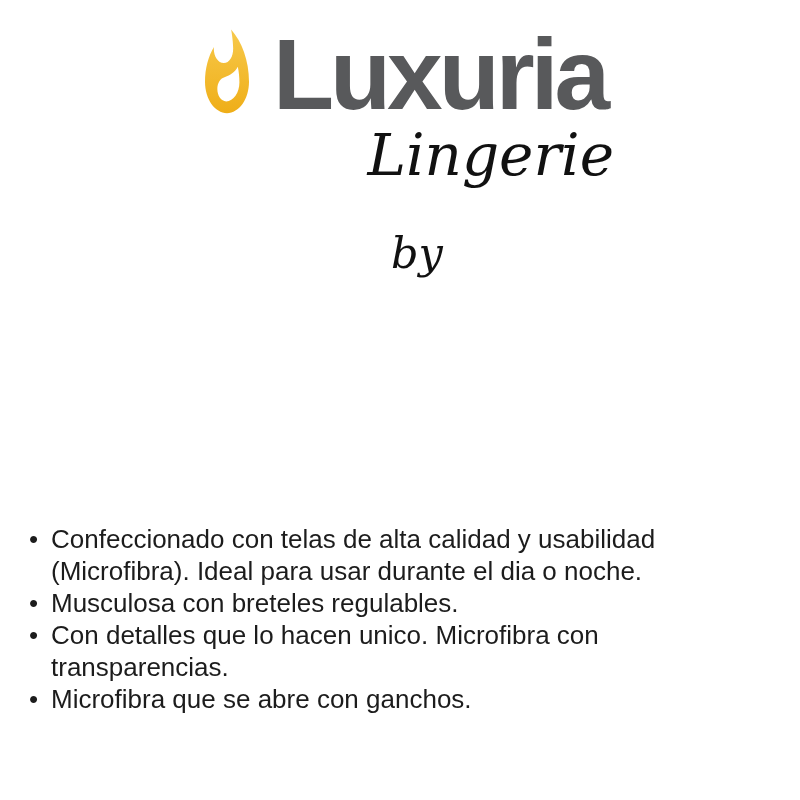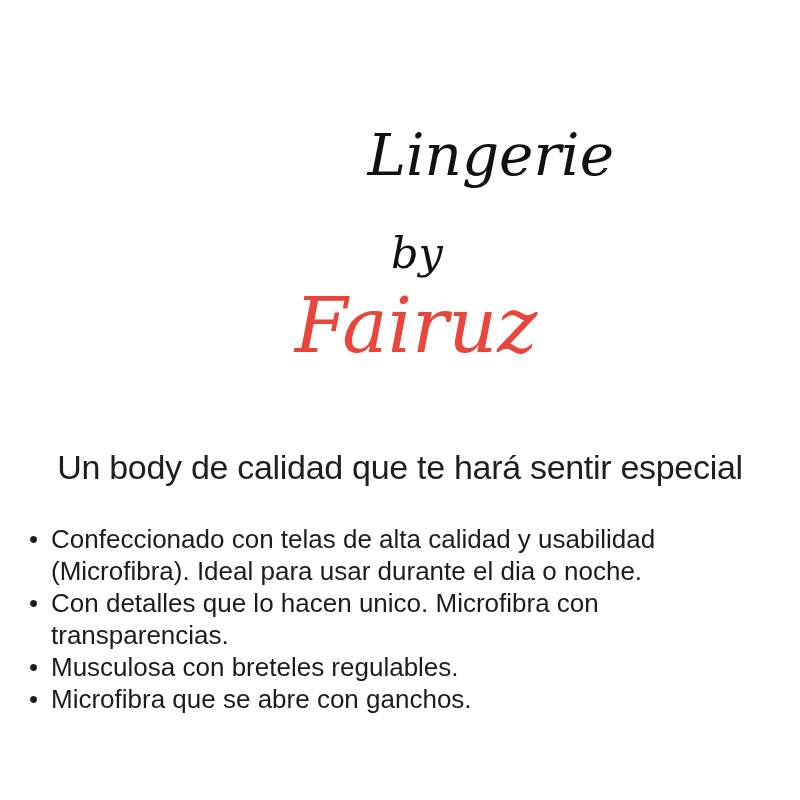--- a/index.html
+++ b/index.html
@@ -104,29 +104,39 @@
     position: absolute;
     left: -22px;
     top: 0;
   }
 </style>
 </head>
 <body>
 
 <div class="canvas">
 
+  <div class="logo-row">
+    <svg class="flame" viewBox="0 0 24 24" preserveAspectRatio="none" aria-hidden="true">
+      <defs>
+        <linearGradient id="flameGrad" x1="0" y1="0" x2="0" y2="1">
+          <stop offset="0" stop-color="#F7C94B"></stop>
+          <stop offset="1" stop-color="#EFAE18"></stop>
+        </linearGradient>
+      </defs>
+      <path fill="url(#flameGrad)" fill-rule="evenodd" d="M13.5.67s.74 2.65.74 4.8c0 2.06-1.35 3.73-3.41 3.73-2.07 0-3.63-1.67-3.63-3.73l.03-.36C5.21 7.51 4 10.62 4 14c0 4.42 3.58 8 8 8s8-3.58 8-8C20 8.61 17.41 3.8 13.5.67zM11.71 19c-1.78 0-3.22-1.4-3.22-3.14 0-1.62 1.05-2.76 2.81-3.12 1.77-.36 3.6-1.21 4.62-2.58.39 1.29.59 2.65.59 4.04 0 2.65-2.15 4.8-4.8 4.8z"></path>
+    </svg>
+    <span class="brand-name">Luxuria</span>
+  </div>
 
   <div class="script brand-sub">Lingerie</div>
 
   <div class="script byline">by</div>
 
-  <div class="script designer">Fairuz</div>
 
-  <div class="headline">Un body de calidad que te hará sentir especial</div>
 
   <ul class="bullets">
       <li>Confeccionado con telas de alta calidad y usabilidad (Microfibra). Ideal para usar durante el dia o noche.</li>
+      <li>Musculosa con breteles regulables.</li>
       <li>Con detalles que lo hacen unico. Microfibra con transparencias.</li>
-      <li>Musculosa con breteles regulables.</li>
       <li>Microfibra que se abre con ganchos.</li>
     </ul>
 
 </div>
 
 </body></html>

